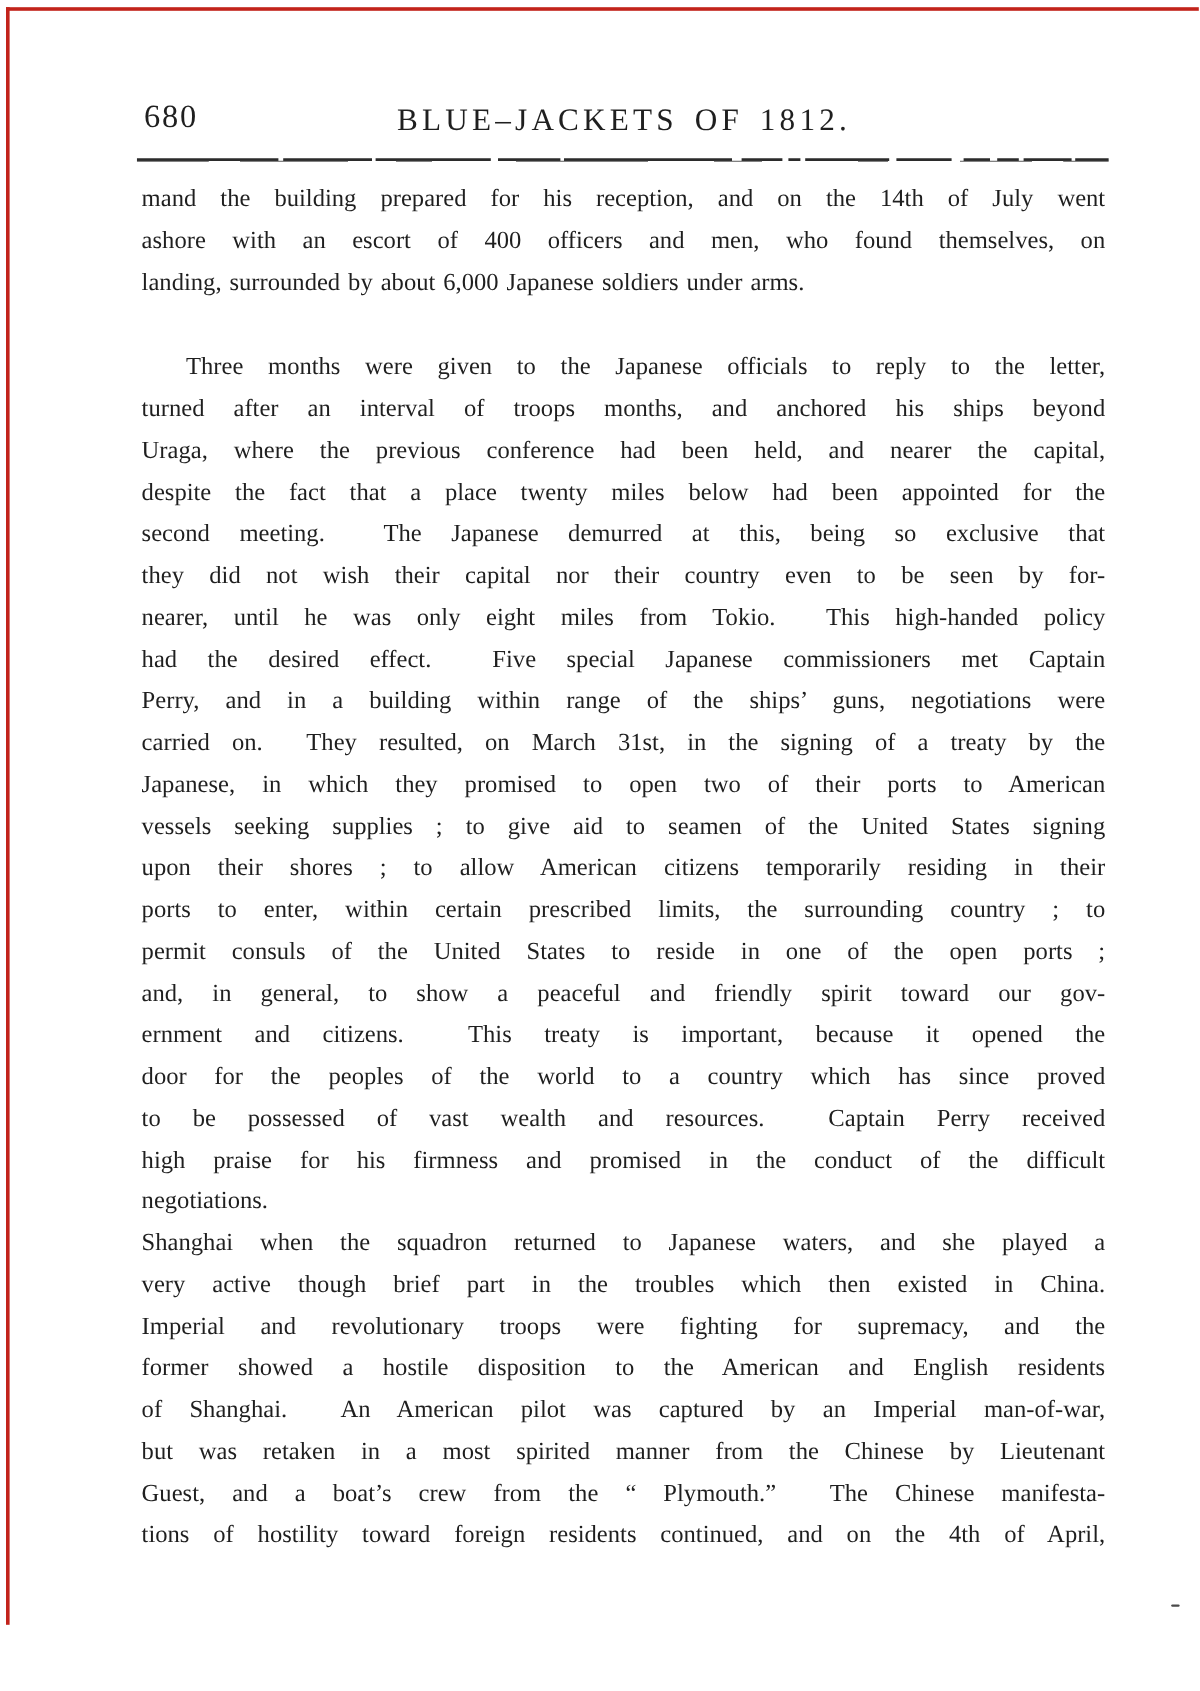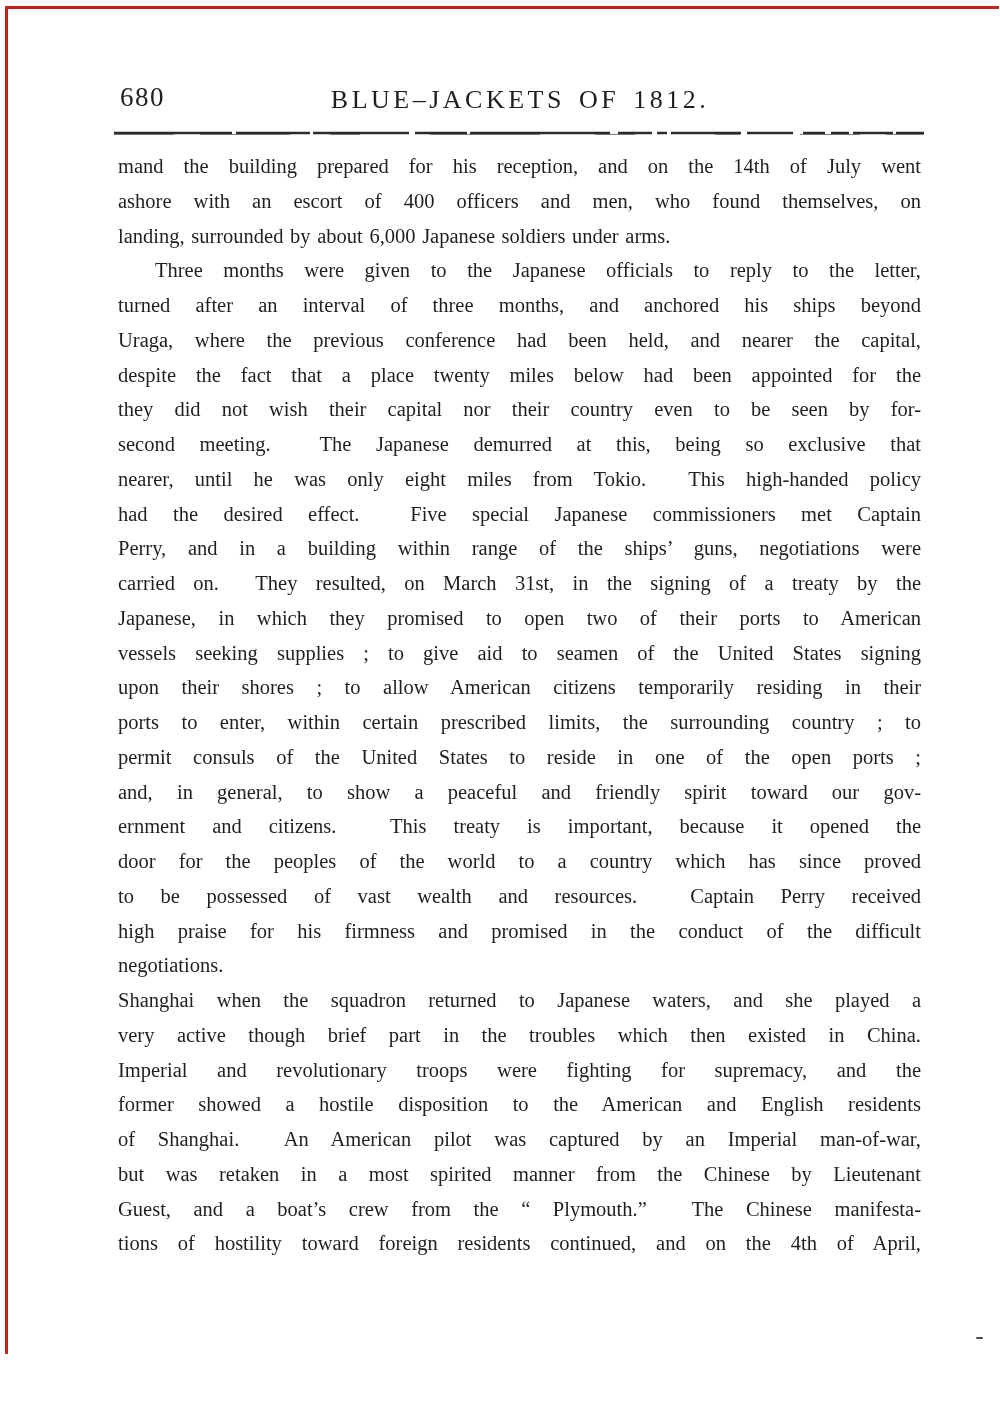--- a/index.html
+++ b/index.html
@@ -41,21 +41,21 @@
     text-rendering: optimizeLegibility;
   }
   .line {
     text-align: justify;
     text-align-last: justify;
     word-spacing: 1.5px;
     height: 34.75px;
     white-space: nowrap; 
   }
   .line.end { text-align-last: left; font-family: Liberation Serif, serif; }
-  .line.indent { text-indent: 37px; }
+  .line.indent { text-indent: 37px; margin-top: 36px; }
 
   .scan-speck {
     position: absolute; left: 976px; top: 1337px;
     width: 7px; height: 2px; background: #4a4a4a; border-radius: 1px;
   }
 </style>
 </head>
 <body>
 
 <div class="page">
@@ -71,25 +71,25 @@
   <svg class="header-rule" viewBox="0 0 810 6" preserveAspectRatio="none">
     <line x1="0" y1="3" x2="810" y2="3" stroke="#2b2b2b" stroke-width="2.4" stroke-dasharray="118 4 74 3 96 6 52 3 140 8 34 5 10 4 70 6 46 10 22 6 18 4 40 3"></line>
     <line x1="0" y1="4.4" x2="810" y2="4.4" stroke="#555555" stroke-width="0.8" stroke-dasharray="60 26 90 40 30 70 110 55 40 80 25 60"></line>
   </svg>
 
   <div class="body-text">
       <div class="line">mand the building prepared for his reception, and on the 14th of July went</div>
       <div class="line">ashore with an escort of 400 officers and men, who found themselves, on</div>
       <div class="line end">landing, surrounded by about 6,000 Japanese soldiers under arms.</div>
       <div class="line indent">Three months were given to the Japanese officials to reply to the letter,</div>
-      <div class="line">turned after an interval of three months, and anchored his ships beyond</div>
+      <div class="line">turned after an interval of troops months, and anchored his ships beyond</div>
       <div class="line">Uraga, where the previous conference had been held, and nearer the capital,</div>
       <div class="line">despite the fact that a place twenty miles below had been appointed for the</div>
+      <div class="line">second meeting.&nbsp; The Japanese demurred at this, being so exclusive that</div>
       <div class="line">they did not wish their capital nor their country even to be seen by for-</div>
-      <div class="line">second meeting.&nbsp; The Japanese demurred at this, being so exclusive that</div>
       <div class="line">nearer, until he was only eight miles from Tokio.&nbsp; This high-handed policy</div>
       <div class="line">had the desired effect.&nbsp; Five special Japanese commissioners met Captain</div>
       <div class="line">Perry, and in a building within range of the ships’ guns, negotiations were</div>
       <div class="line">carried on.&nbsp; They resulted, on March 31st, in the signing of a treaty by the</div>
       <div class="line">Japanese, in which they promised to open two of their ports to American</div>
       <div class="line">vessels seeking supplies ; to give aid to seamen of the United States signing</div>
       <div class="line">upon their shores ; to allow American citizens temporarily residing in their</div>
       <div class="line">ports to enter, within certain prescribed limits, the surrounding country ; to</div>
       <div class="line">permit consuls of the United States to reside in one of the open ports ;</div>
       <div class="line">and, in general, to show a peaceful and friendly spirit toward our gov-</div>

